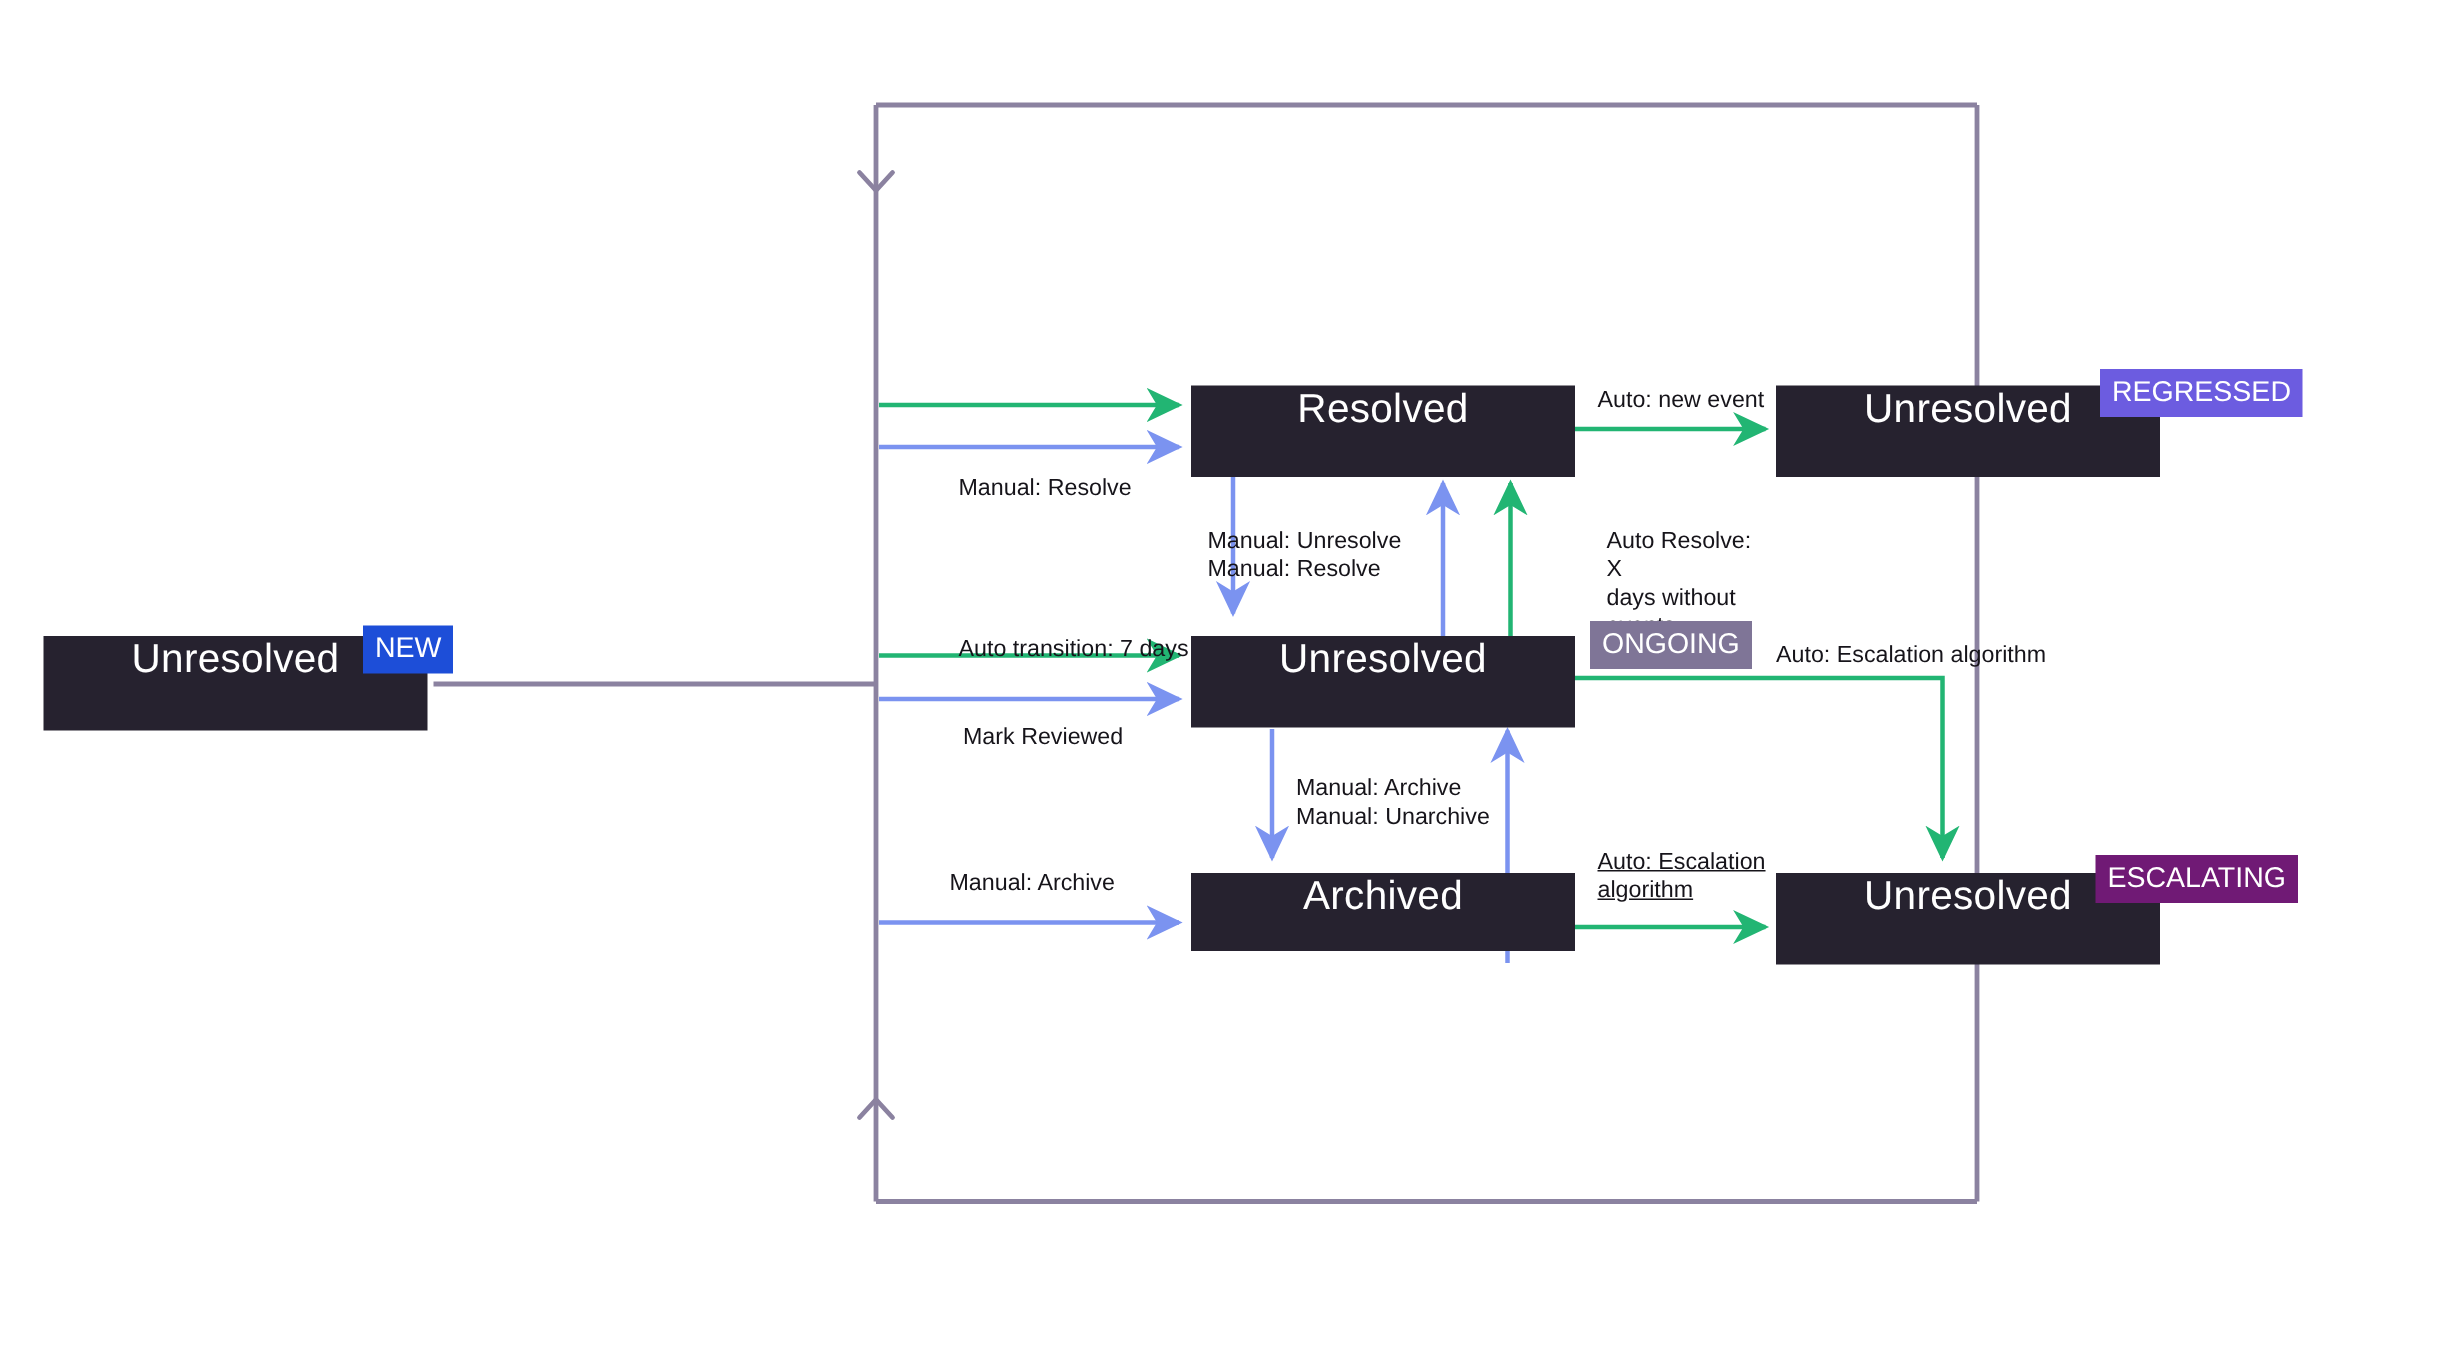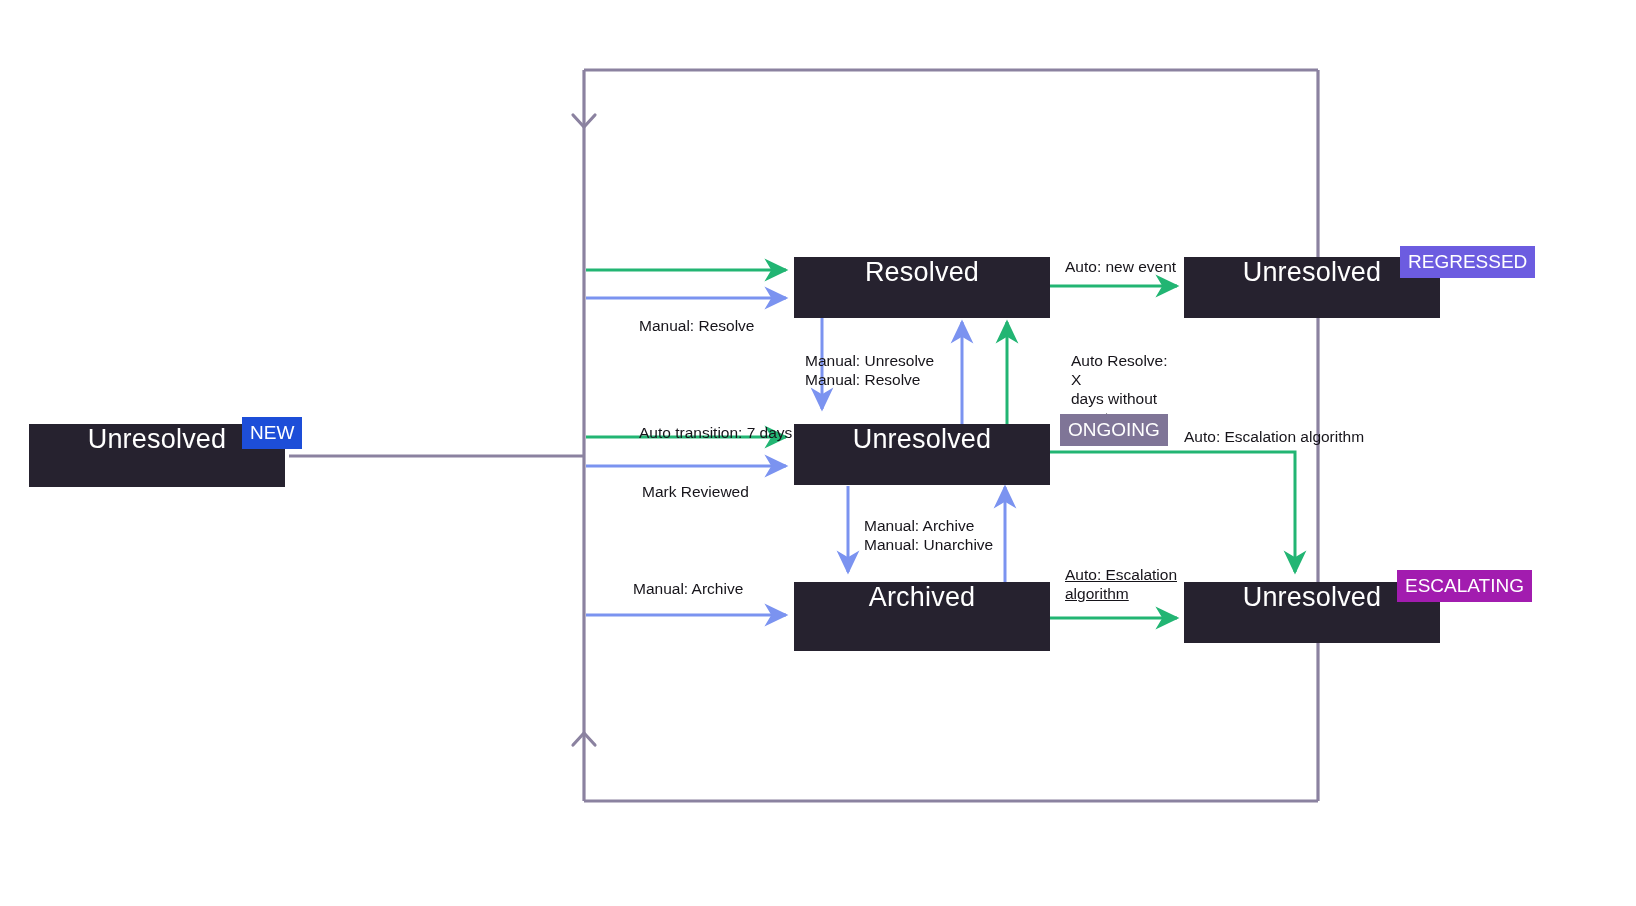--- a/index.html
+++ b/index.html
@@ -114,35 +114,35 @@
   </div>
 
   <div class="node" style="left:1184px; top:257px; width:256px; height:61px;">
     <span>Unresolved</span>
   </div>
 
   <div class="node" style="left:794px; top:424px; width:256px; height:61px;">
     <span>Unresolved</span>
   </div>
 
-  <div class="node" style="left:794px; top:582px; width:256px; height:69px;">
+  <div class="node" style="left:794px; top:582px; width:256px; height:52px;">
     <span>Archived</span>
   </div>
 
   <div class="node" style="left:1184px; top:582px; width:256px; height:61px;">
     <span>Unresolved</span>
   </div>
 
   <div class="badge" style="left:242px; top:417px; background:#1d4ed8;">NEW</div>
 
   <div class="badge" style="left:1060px; top:414px; background:#7F7597;">ONGOING</div>
 
   <div class="badge" style="left:1400px; top:246px; background:#6C5CE0;">REGRESSED</div>
 
-  <div class="badge" style="left:1397px; top:570px; background:#a21caf;">ESCALATING</div>
+  <div class="badge" style="left:1397px; top:570px; background:#701a75;">ESCALATING</div>
 
 
   <div class="edge-label" style="left:639px; top:317px;">Manual: Resolve</div>
 
   <div class="edge-label" style="left:1065px; top:258px;">Auto: new event</div>
 
   <div class="edge-label" style="left:805px; top:352px;">Manual: Unresolve
 Manual: Resolve</div>
 
   <div class="edge-label" style="left:1023px; top:352px; width:110px;margin-left:48px;">Auto Resolve: X

